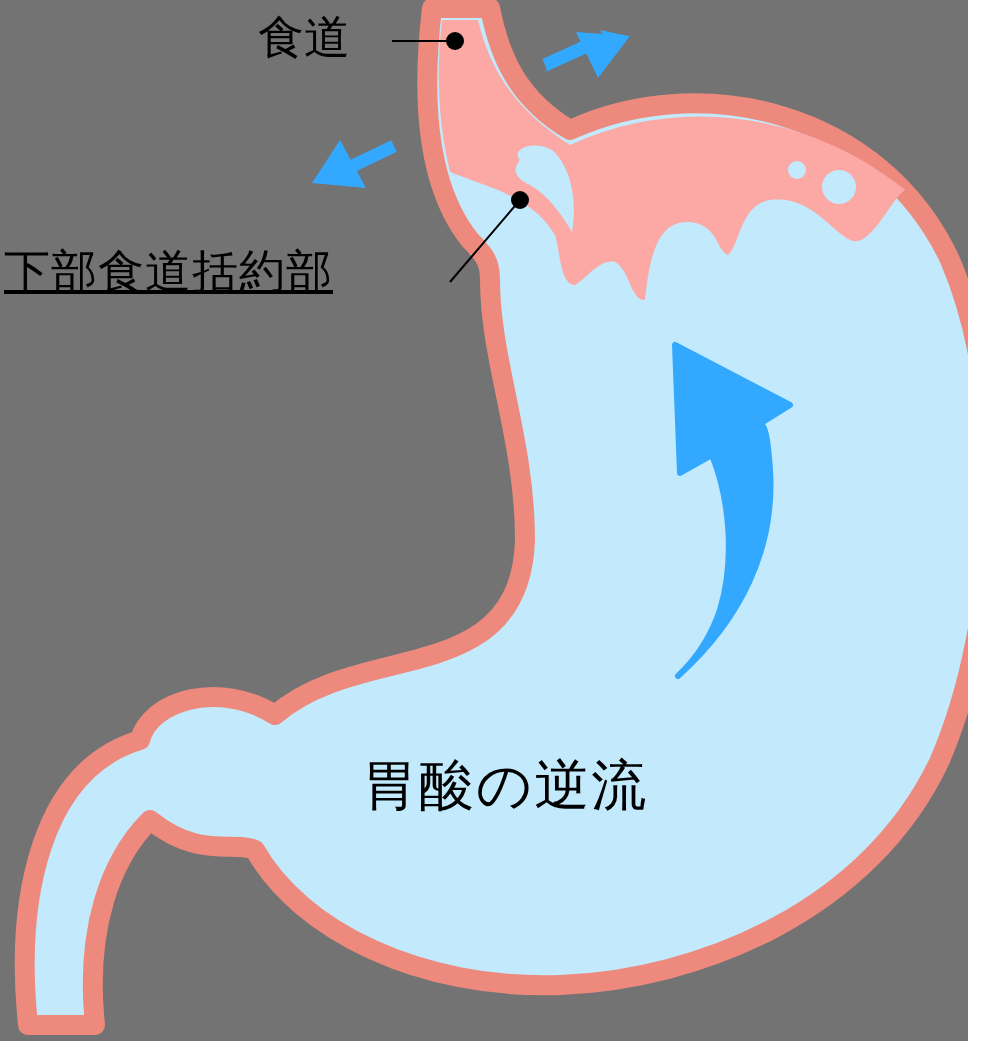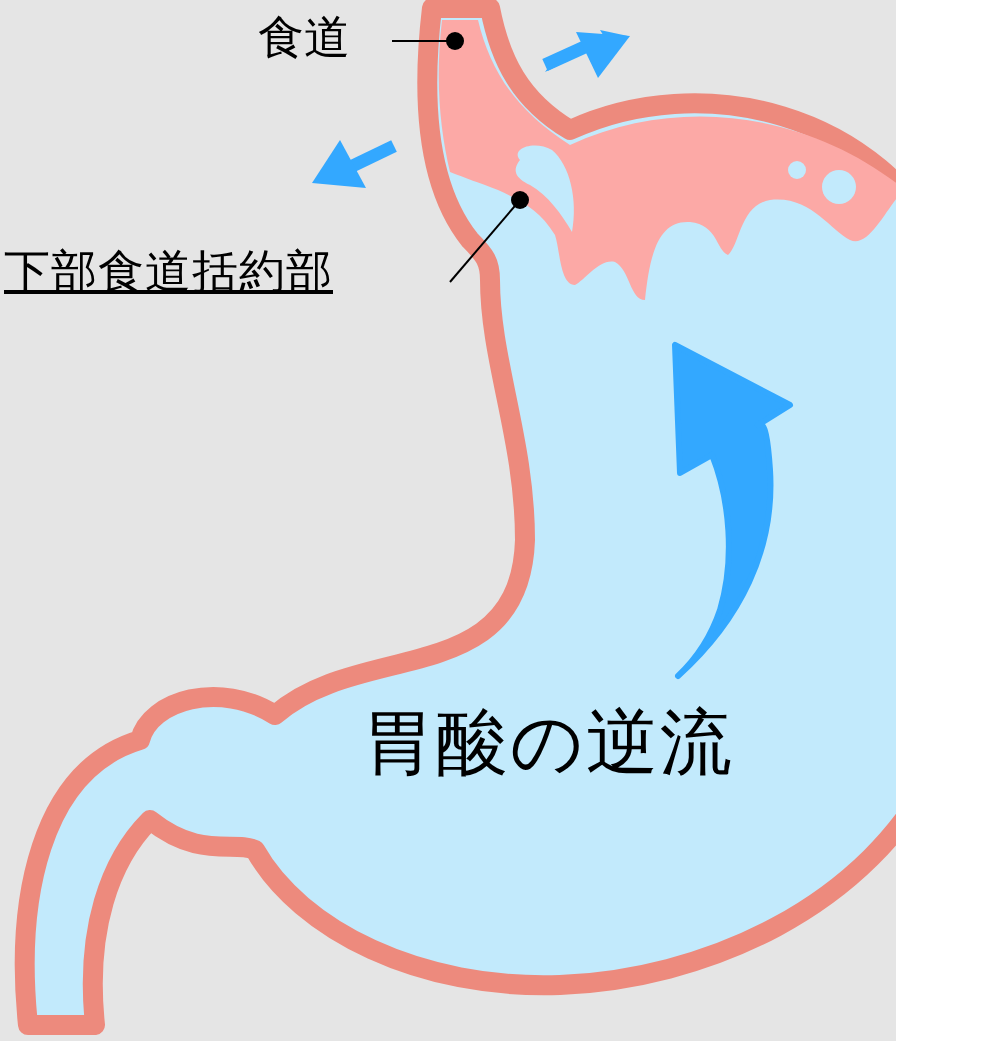--- a/index.html
+++ b/index.html
@@ -1,21 +1,21 @@
 <!DOCTYPE html>
 <html><head>
 <meta charset="utf-8">
 <style>
   html, body { margin: 0; padding: 0; background: #ffffff; }
-  .canvas { position: relative; width: 896px; height: 1041px; overflow: hidden; background: #e5e5e5; }
+  .canvas { position: relative; width: 968px; height: 1041px; overflow: hidden; background: #737373; }
   svg.art { position: absolute; left: 0; top: 0; }
   .label { position: absolute; color: #000; font-family: "DejaVu Sans", "Liberation Sans", sans-serif; white-space: nowrap; line-height: 1; }
   .label-esophagus { left: 258px; top: 14px; font-size: 46px; }
   .label-les { left: 4px; top: 248px; font-size: 46px; letter-spacing: 1px; text-decoration: underline; }
-  .label-reflux { left: 362px; top: 706px; font-size: 72px; letter-spacing: 2px; }
+  .label-reflux { left: 362px; top: 758px; font-size: 55px; letter-spacing: 2px; }
 </style>
 </head>
 <body>
 
 <div class="canvas">
   <svg class="art" width="1000" height="1041" viewBox="0 0 1000 1041">
 
     <g>
       <path d="M 432 8
            L 490 8

